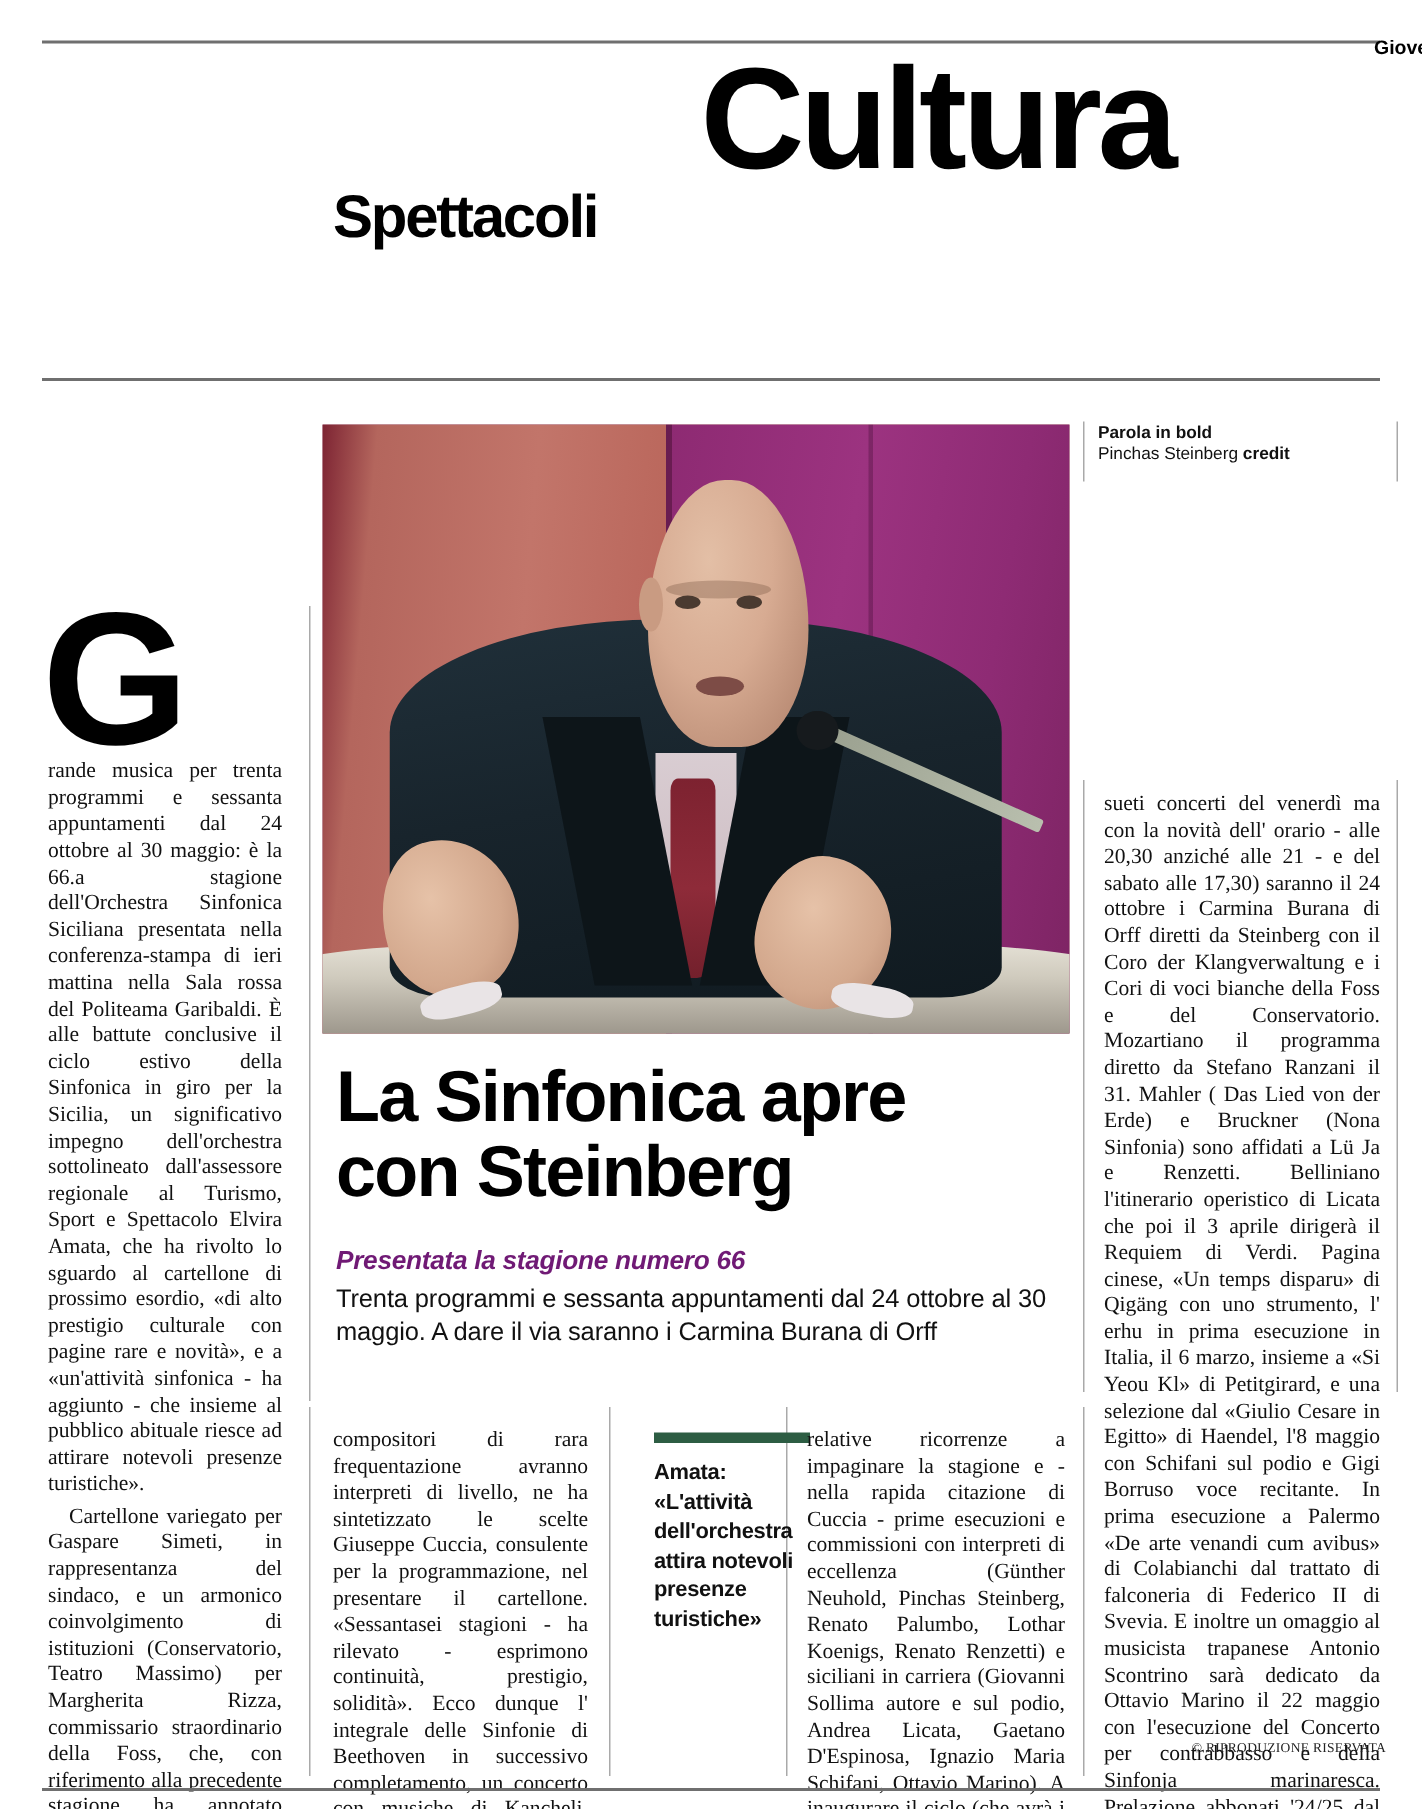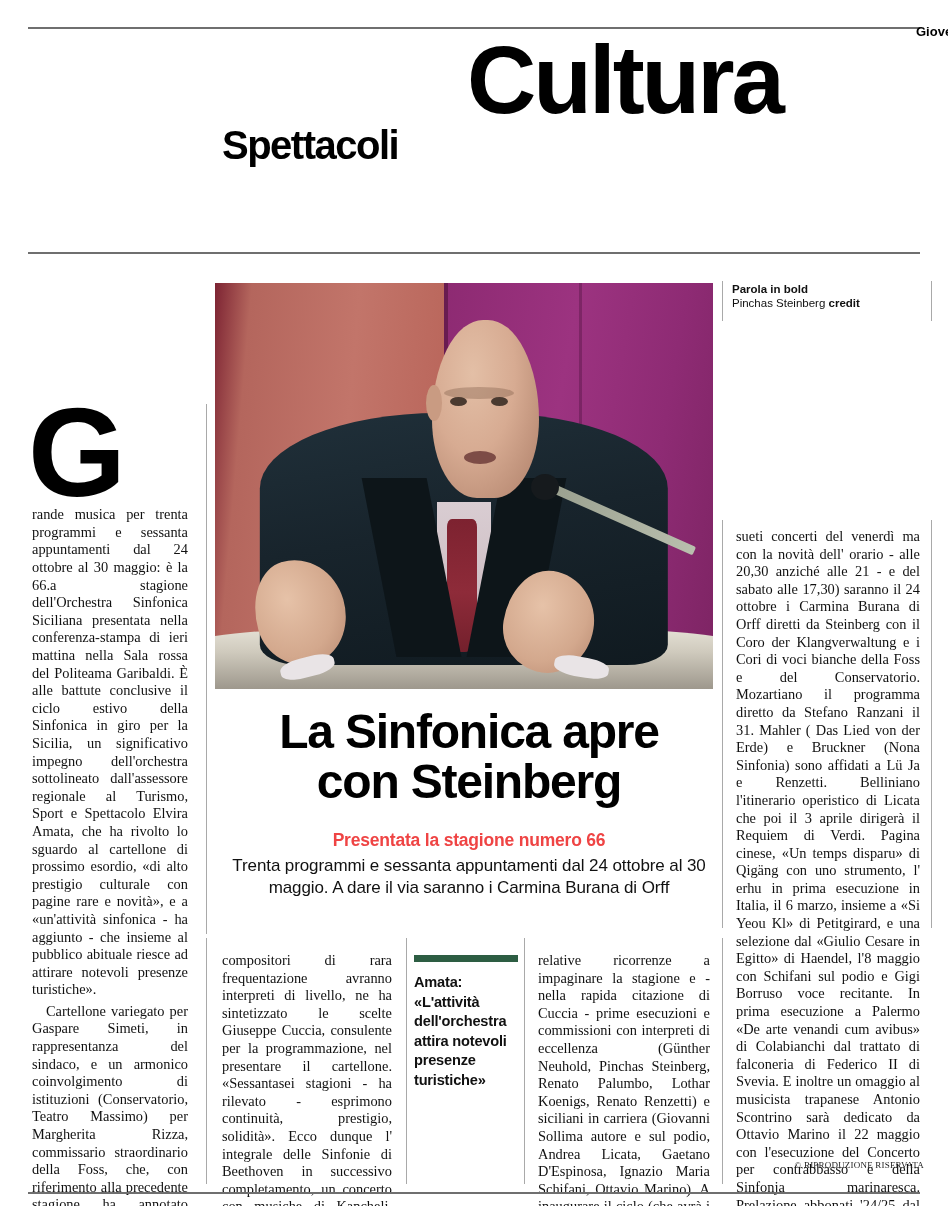--- a/index.html
+++ b/index.html
@@ -306,21 +306,20 @@
     top: 281px;
     height: 40px;
   }
 
   
   .headline-block {
     position: absolute;
     left: 224px;
     top: 707px;
     width: 490px;
-    text-align: center;
     font-family: "Liberation Sans", sans-serif;
   }
   .headline {
     font-size: 48px;
     font-weight: bold;
     line-height: 1.05;
     letter-spacing: -1.2px;
     margin: 0;
     color: #000;
   }
@@ -362,21 +361,21 @@
   .col-bottom-3 {
     position: absolute;
     left: 534px;
     top: 948px;
     width: 180px;
   }
 
   
   .pullquote {
     position: absolute;
-    left: 414px;
+    left: 436px;
     top: 955px;
     width: 104px;
     font-family: "Liberation Sans", sans-serif;
   }
   .pullquote-bar {
     width: 100%;
     height: 7px;
     margin-bottom: 11px;
   }
   .pullquote-text {
@@ -476,21 +475,21 @@
   <div class="vrule caption-vrule-left" style="background: rgb(169, 169, 169);"></div>
   <div class="vrule caption-vrule-right" style="background: rgb(169, 169, 169);"></div>
   <div class="caption">
     <span class="caption-lead">Parola in bold</span>
     <span class="caption-body"><span>Pinchas Steinberg </span><span class="caption-credit">credit</span></span>
   </div>
 
   <div class="headline-block">
     <h2 class="headline">La Sinfonica apre</h2>
     <h2 class="headline">con Steinberg</h2>
-    <p class="kicker" style="color: #ef4444;">Presentata la stagione numero 66</p>
+    <p class="kicker" style="color: #701a75; font-style: italic;">Presentata la stagione numero 66</p>
     <p class="standfirst">Trenta programmi e sessanta appuntamenti dal 24 ottobre al 30 maggio. A dare il via saranno i Carmina Burana di Orff</p>
   </div>
 
   <div class="col-right">
     <p class="body-text"><span>sueti concerti del venerdì ma con la novità dell' orario - alle 20,30 anziché alle 21 - e del sabato alle 17,30) saranno il 24 ottobre i Carmina Burana di Orff diretti da Steinberg con il Coro der Klangverwaltung e i Cori di voci bianche della Foss e del Conservatorio. Mozartiano il programma diretto da Stefano Ranzani il 31. Mahler ( Das Lied von der Erde) e Bruckner (Nona Sinfonia) sono affidati a Lü Ja e Renzetti. Belliniano l'itinerario operistico di Licata che poi il 3 aprile dirigerà il Requiem di Verdi. Pagina cinese, «Un temps disparu» di Qigäng con uno strumento, l' erhu in prima esecuzione in Italia, il 6 marzo, insieme a «Si Yeou Kl» di Petitgirard, e una selezione dal «Giulio Cesare in Egitto» di Haendel, l'8 maggio con Schifani sul podio e Gigi Borruso voce recitante. In prima esecuzione a Palermo «De arte venandi cum avibus» di Colabianchi dal trattato di falconeria di Federico II di Svevia. E inoltre un omaggio al musicista trapanese Antonio Scontrino sarà dedicato da Ottavio Marino il 22 maggio con l'esecuzione del Concerto per contrabbasso e della Sinfonja marinaresca. Prelazione abbonati '24/25 dal 20 settembre al 5 ottobre. Nuovi abbonamenti dal 7 ottobre. </span><span class="spa-mark">(*SPA*)</span></p>
   </div>
 
   <div class="col-bottom-1">
     <p class="body-text">compositori di rara frequentazione avranno interpreti di livello, ne ha sintetizzato le scelte Giuseppe Cuccia, consulente per la programmazione, nel presentare il cartellone. «Sessantasei stagioni - ha rilevato - esprimono continuità, prestigio, solidità». Ecco dunque l' integrale delle Sinfonie di Beethoven in successivo completamento, un concerto con musiche di Kancheli, Ravel e Sciostakovic per le</p>
   </div>

